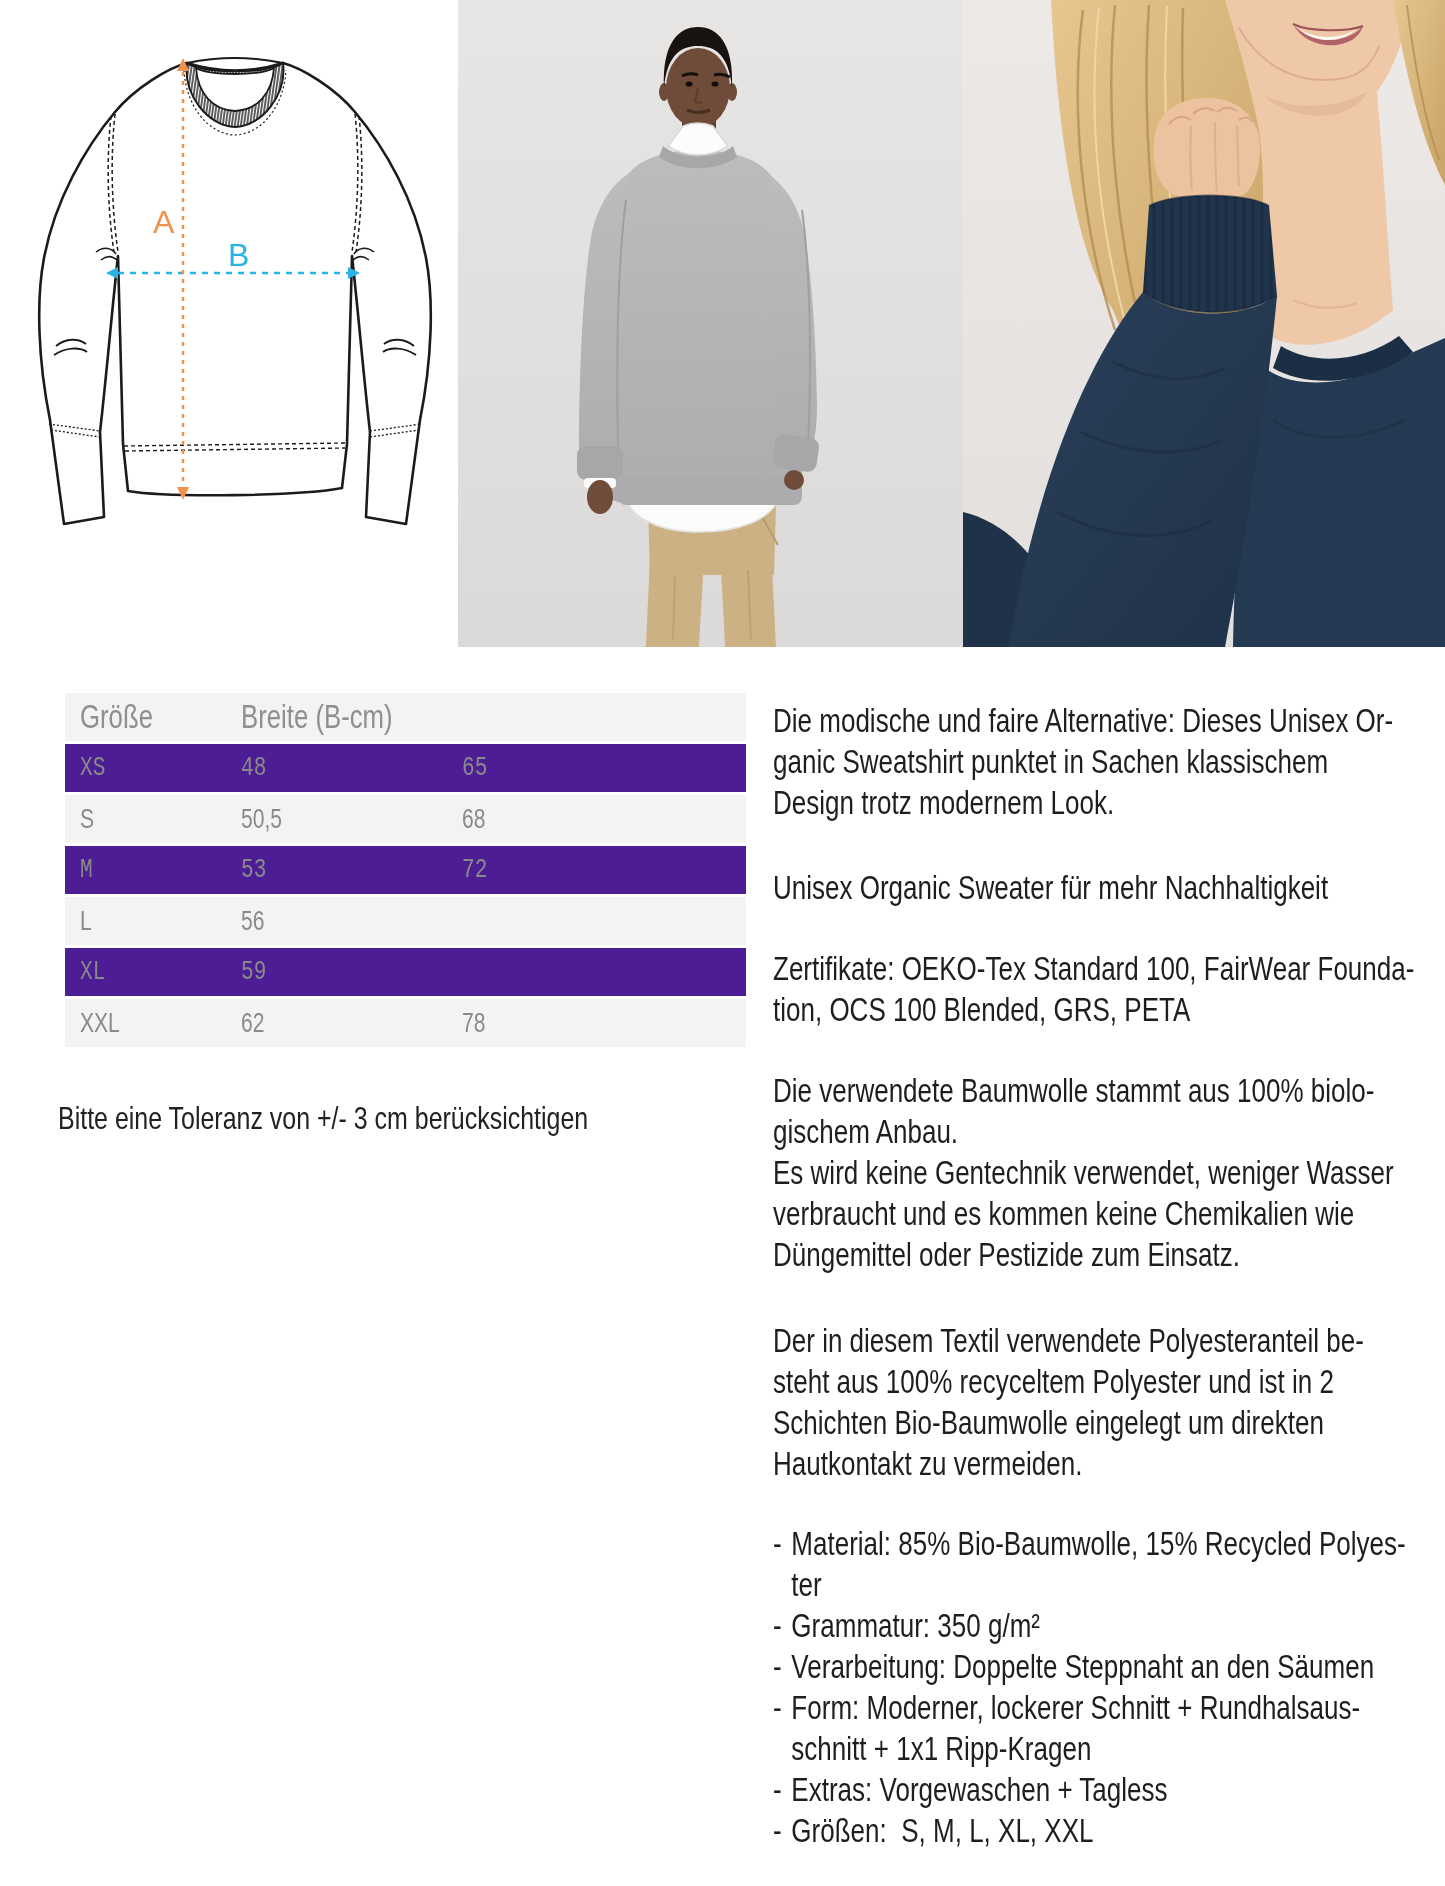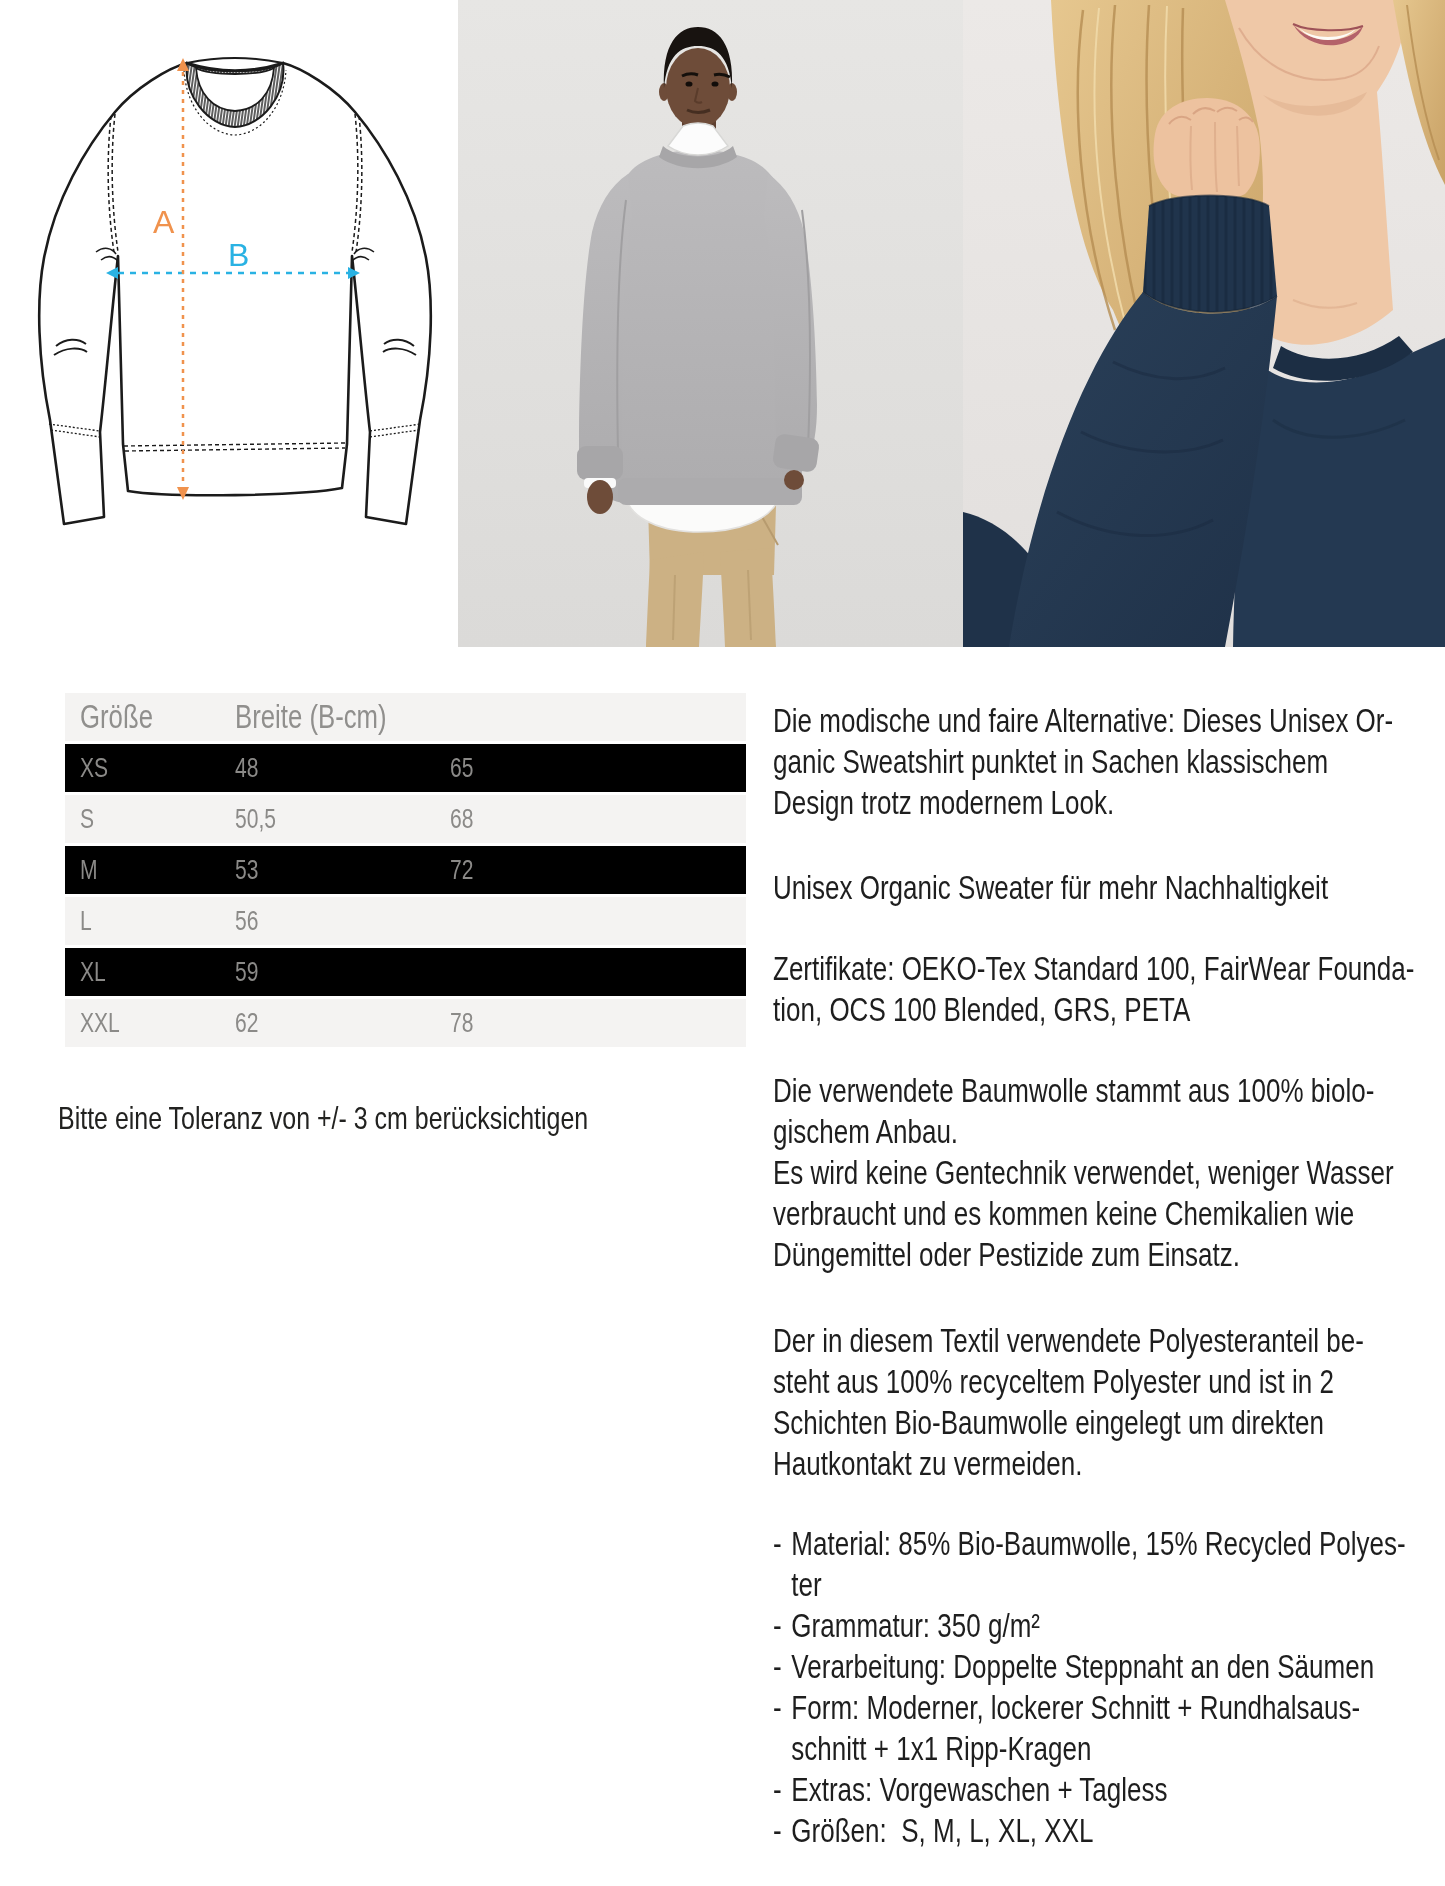--- a/index.html
+++ b/index.html
@@ -7,26 +7,26 @@
     position:relative;width:1445px;height:1886px;background:#ffffff;overflow:hidden;
     font-family:"Liberation Sans","DejaVu Sans",sans-serif;
   }
   .abs{position:absolute;}
   
   .photo{overflow:hidden;}
   
   .size-table{left:65px;top:693px;width:681px;}
   .trow{
     display:grid;grid-template-columns:155px 215px 311px;
-    height:48px;line-height:48px;border-bottom:3px solid #ffffff;
+    height:48px;line-height:48px;border-bottom:3px solid #ffffff;gap:6px;
   }
   .trow:last-child{border-bottom:none;}
   .trow > div{padding-left:15px;overflow:hidden;}
   .thead{background:#f4f3f2;color:#908f8d;font-size:33px;}
-  .r-dark{background:#000000;}
+  .r-dark{background:#4c1d95;font-family:Liberation Mono, monospace;}
   .r-light{background:#f4f3f2;}
   .tcell{color:#8b8a88;font-size:27px;}
   .cx{display:inline-block;transform:scaleX(0.78);transform-origin:0 50%;white-space:nowrap;}
   
   .tolerance{left:58px;top:1100px;width:780px;font-size:32px;color:#222220;
     transform:scaleX(0.78);transform-origin:0 0;white-space:nowrap;}
   
   .dblock{left:773px;width:870px;color:#1e1e1e;font-size:34px;line-height:41px;
     transform:scaleX(0.765);transform-origin:0 0;}
   .dline{white-space:pre;}

